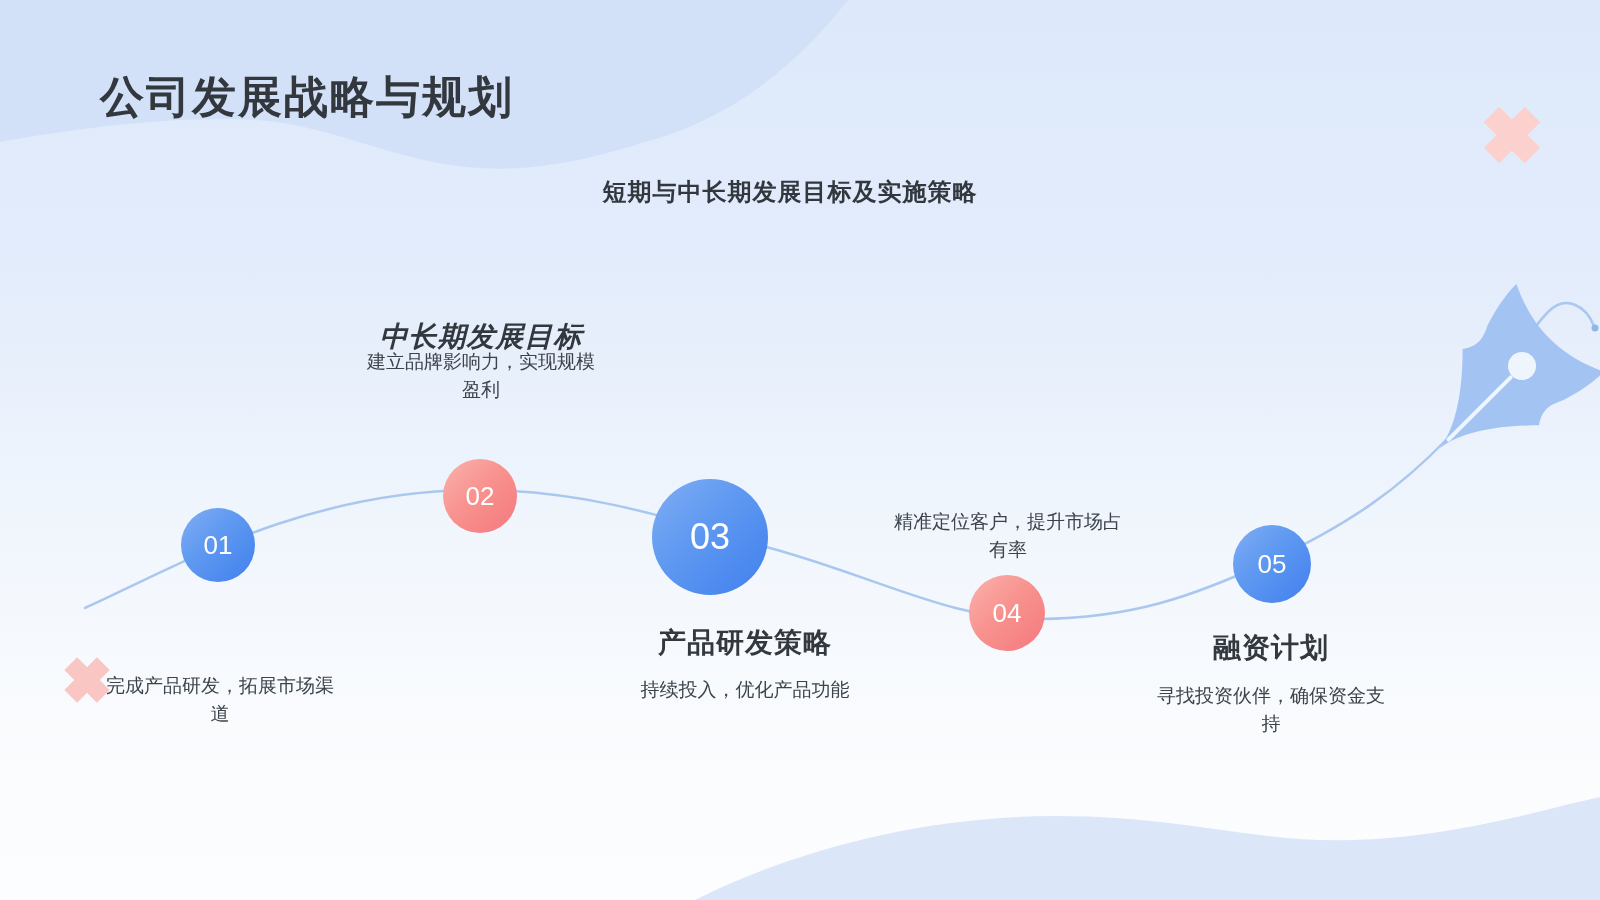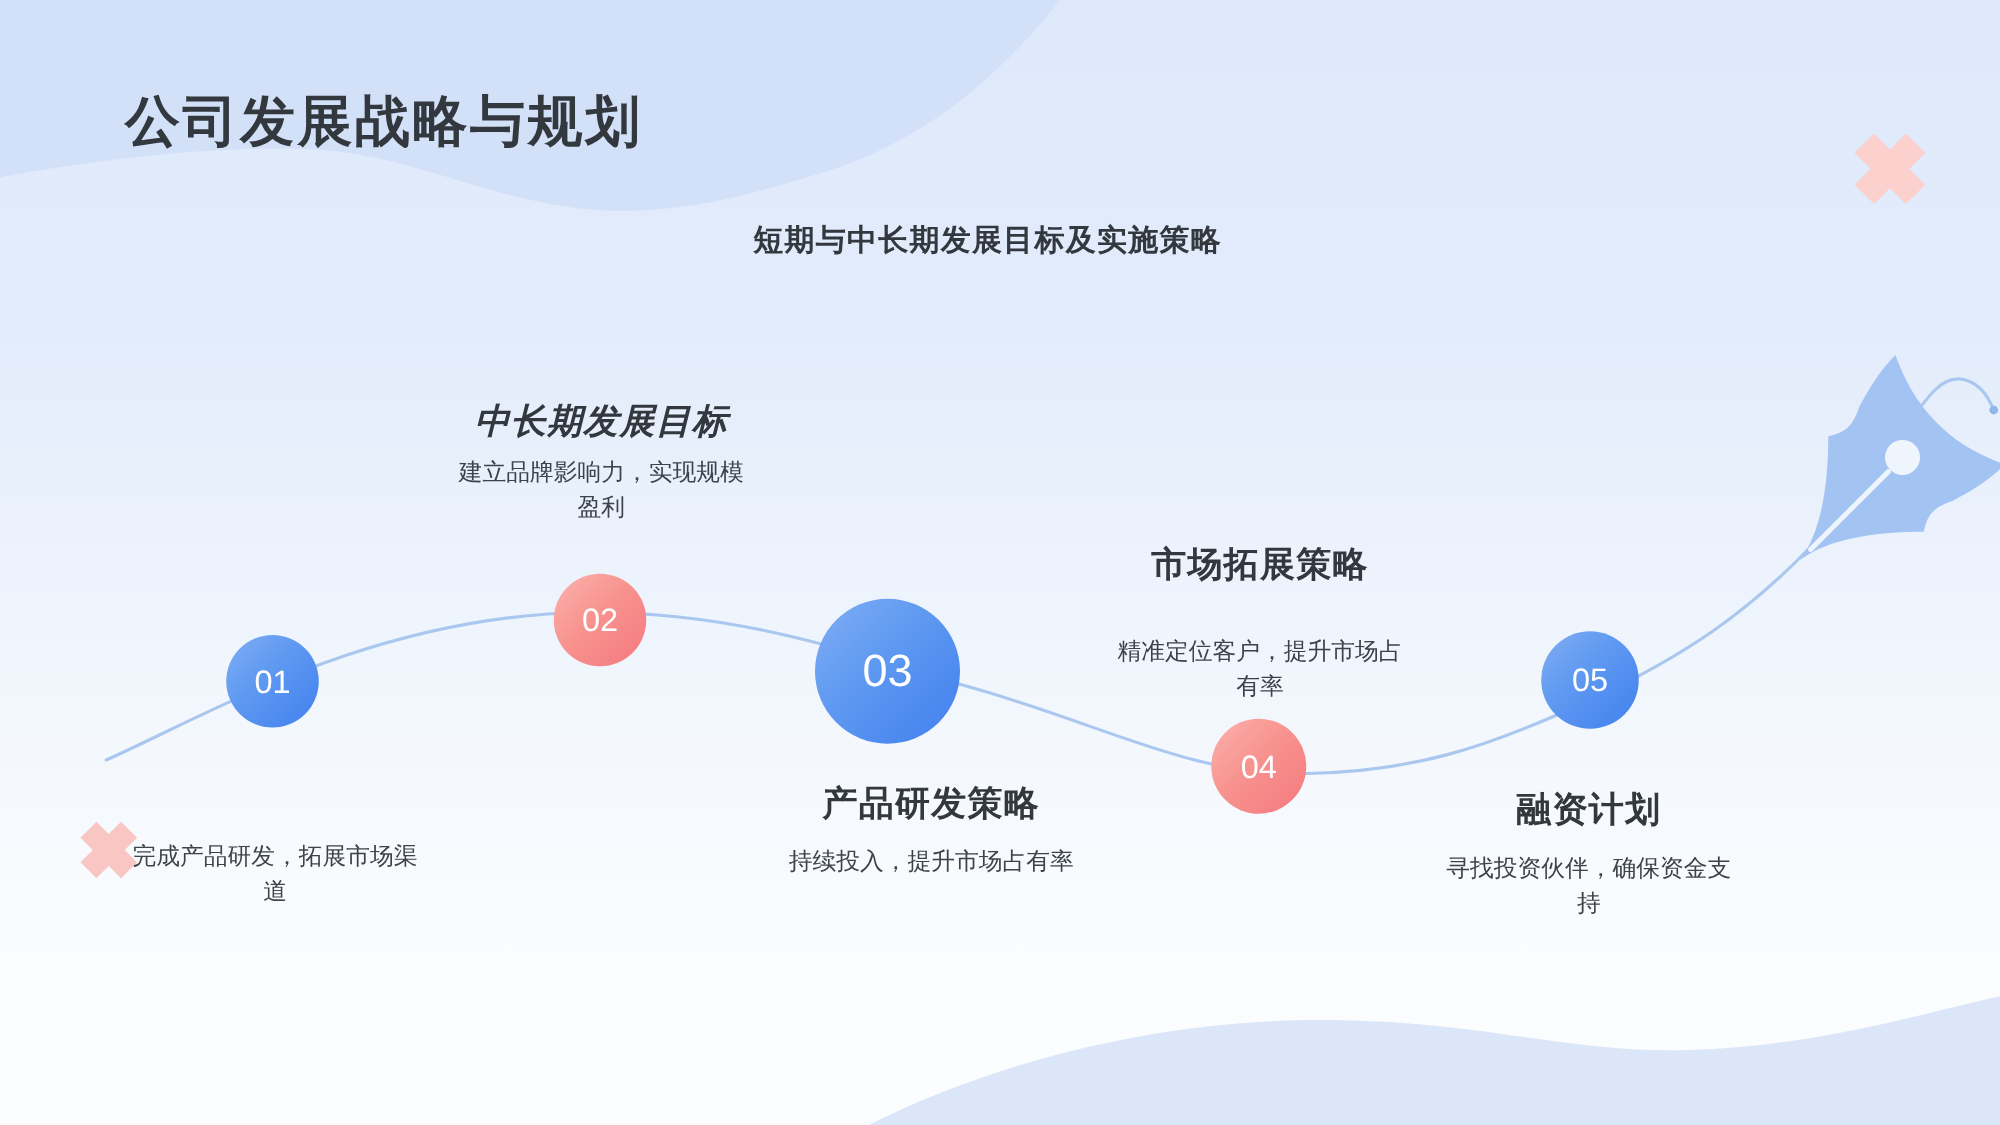--- a/index.html
+++ b/index.html
@@ -70,30 +70,30 @@
     font-size: 19px;
     line-height: 28px;
     color: #3d434b;
   }
 
   
   .c1 { left: 181px; top: 508px; width: 74px;  height: 74px; }
   .c2 { left: 443px; top: 459px; width: 74px;  height: 74px; }
   .c3 { left: 652px; top: 479px; width: 116px; height: 116px; font-size: 36px; }
   .c4 { left: 969px; top: 575px; width: 76px;  height: 76px; }
-  .c5 { left: 1233px; top: 505px; width: 78px; height: 78px; }
+  .c5 { left: 1233px; top: 525px; width: 78px; height: 78px; }
 
   .t1 { left: 60px;  top: 622px; }
   .t2 { left: 321px; top: 318px; font-style: italic; }
   .t3 { left: 585px; top: 624px; }
   .t4 { left: 848px; top: 433px; }
   .t5 { left: 1111px; top: 629px; }
 
   .d1 { left: 100px; top: 672px; }
-  .d2 { left: 361px; top: 365px; }
+  .d2 { left: 361px; top: 348px; }
   .d3 { left: 585px; top: 676px; width: 320px; }
   .d4 { left: 888px; top: 508px; }
   .d5 { left: 1151px; top: 682px; }
 
   
   .x-mark {
     position: absolute;
     transform: rotate(45deg);
   }
   .x-mark .bar-h, .x-mark .bar-v { position: absolute; }
@@ -161,26 +161,25 @@
   <div class="circle pink c2">
     <span>02</span>
   </div>
   <div class="ms-title t2">中长期发展目标</div>
   <div class="ms-desc d2">建立品牌影响力，实现规模盈利</div>
 
   <div class="circle blue c3">
     <span>03</span>
   </div>
   <div class="ms-title t3">产品研发策略</div>
-  <div class="ms-desc d3">持续投入，提升市场占有率</div>
+  <div class="ms-desc d3">持续投入，优化产品功能</div>
 
   <div class="circle pink c4">
     <span>04</span>
   </div>
-  <div class="ms-title t4">市场拓展策略</div>
   <div class="ms-desc d4">精准定位客户，提升市场占有率</div>
 
   <div class="circle blue c5">
     <span>05</span>
   </div>
   <div class="ms-title t5">融资计划</div>
   <div class="ms-desc d5">寻找投资伙伴，确保资金支持</div>
 
 </div>
 

